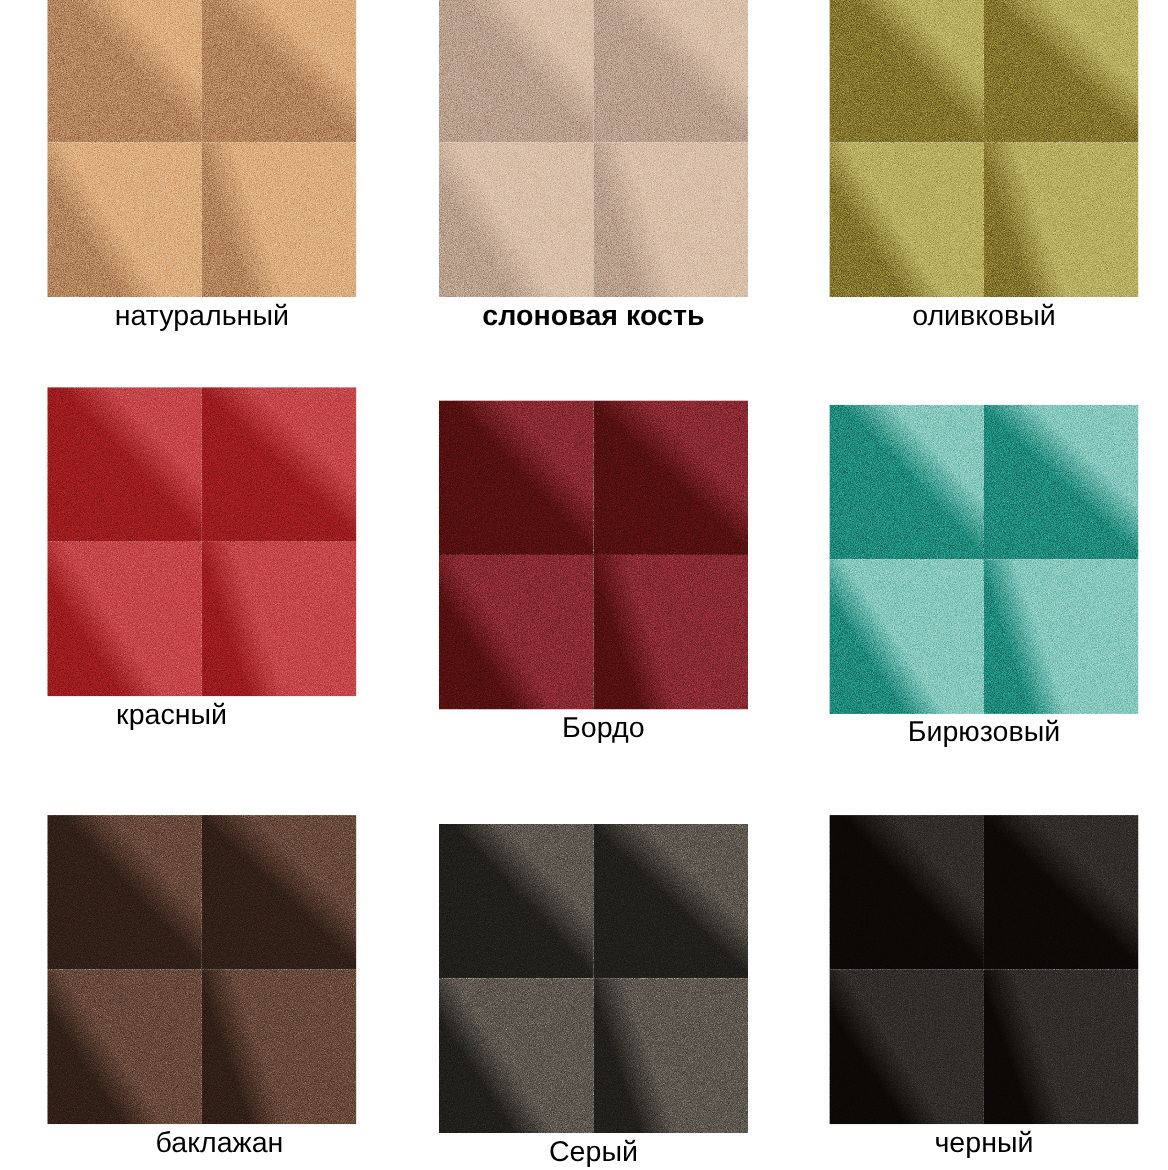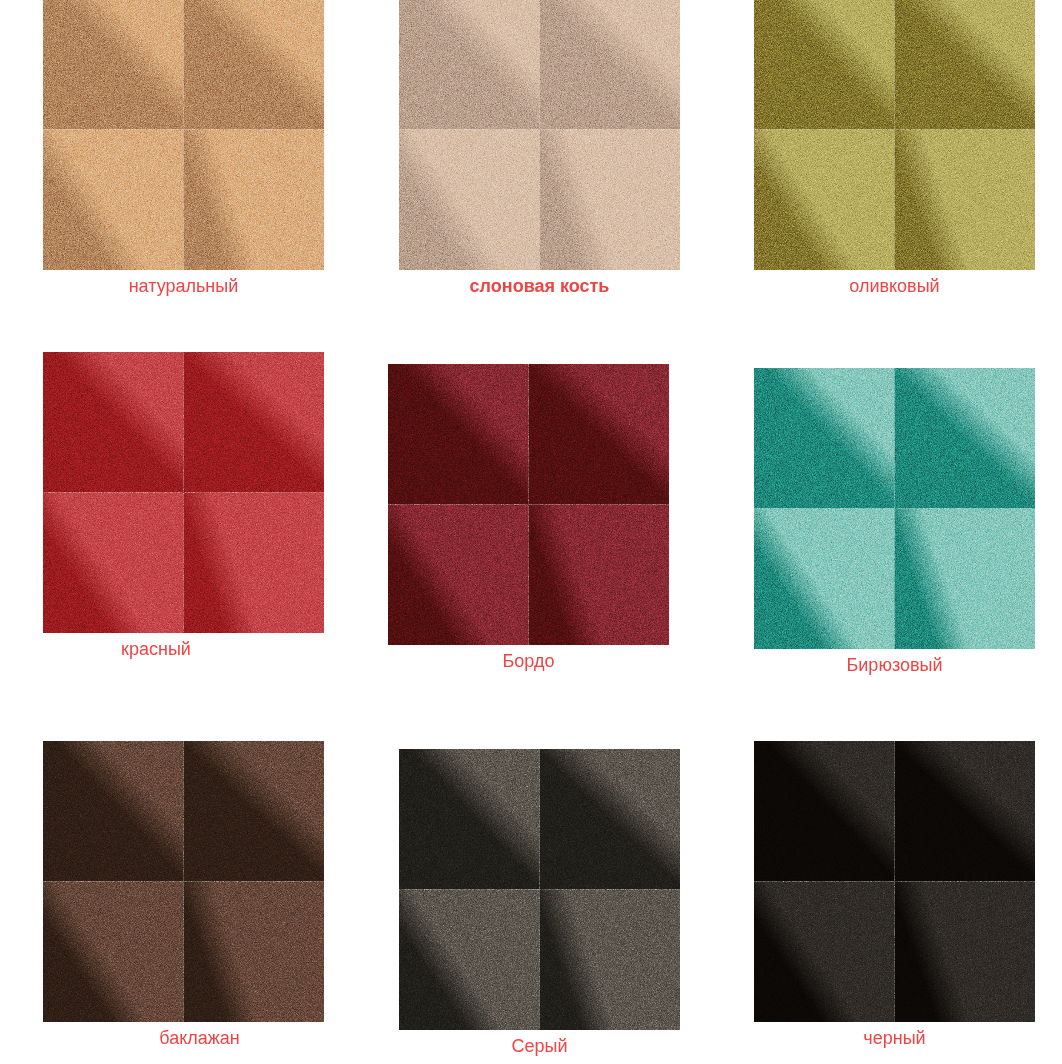--- a/index.html
+++ b/index.html
@@ -6,21 +6,21 @@
   html,body{margin:0;padding:0;}
   body{
     width:1062px;height:1064px;overflow:hidden;background:#ffffff;
     font-family:"Liberation Sans",sans-serif;
   }
   #grid{position:relative;width:1062px;height:1064px;}
   .cell{position:absolute;}
   .tile{position:absolute;left:0;top:0;display:block;}
   .caption{
     position:absolute;left:-30px;width:calc(100% + 60px);text-align:center;
-    color:#ef4444;font-size:18px;line-height:28px;white-space:nowrap;
+    color:#000000;font-size:26px;line-height:28px;white-space:nowrap;
   }
   svg{display:block;}
 </style>
 </head>
 <body>
 
 <div id="grid">
     <div class="cell" style="left: 43px; top: -11px; width: 281px; height: 281px;">
       <svg xmlns="http://www.w3.org/2000/svg" class="tile" width="281" height="281" viewBox="0 0 281 281">
       <defs>
@@ -362,21 +362,21 @@
         <g>
           <rect x="140.5" y="140.5" width="140.5" height="140.5" fill="url(#g3_3)"></rect>
           <rect x="140.5" y="140.5" width="140.5" height="140.5" filter="url(#gr3_0)" style="mix-blend-mode:overlay;opacity:1"></rect>
           <rect x="140.5" y="140.5" width="140.5" height="140.5" filter="url(#gr3_1)" style="mix-blend-mode:overlay;opacity:1"></rect>
           <rect x="140.5" y="140.5" width="140.5" height="140.5" filter="url(#gr3_2)" style="mix-blend-mode:overlay;opacity:1"></rect>
           <rect x="140.5" y="140.5" width="140.5" height="140.5" filter="url(#gr3_3)" style="mix-blend-mode:overlay;opacity:1"></rect>
         </g>
       </svg>
       <div class="caption" style="top: 283px;">красный</div>
     </div>
-    <div class="cell" style="left: 388px; top: 364px; width: 281px; height: 281px;">
+    <div class="cell" style="left: 399px; top: 364px; width: 281px; height: 281px; padding-left: 18px;">
       <svg xmlns="http://www.w3.org/2000/svg" class="tile" width="281" height="281" viewBox="0 0 281 281">
       <defs>
           <linearGradient id="g4_0" x1="-0.338" y1="0.548" x2="0.828" y2="-0.548">
             <stop offset="0" stop-color="#530e0e"></stop>
             <stop offset="0.425" stop-color="#530e0e"></stop>
             <stop offset="0.575" stop-color="#882831"></stop>
             <stop offset="1" stop-color="#882831"></stop>
           </linearGradient>
           <linearGradient id="g4_1" x1="-0.402" y1="0.579" x2="0.702" y2="-0.579">
             <stop offset="0" stop-color="#530e0e"></stop>

